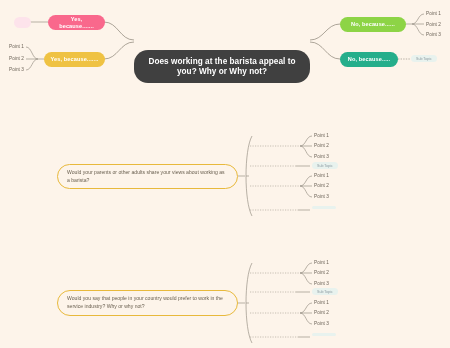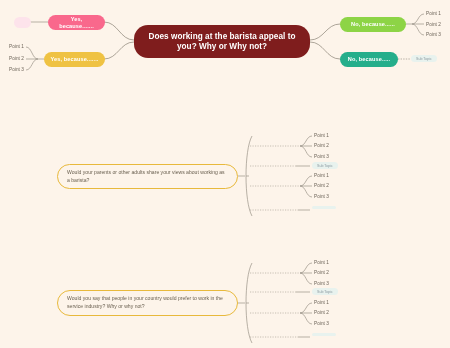--- a/index.html
+++ b/index.html
@@ -34,26 +34,27 @@
     display: flex;
     align-items: center;
     justify-content: center;
     text-align: center;
     line-height: 1.22;
     white-space: pre-line;
   }
   
   .root {
     border-radius: 14px;
-    background: #7f1d1d;
+    background: #404040;
     color: #ffffff;
     font-size: 8.2px;
     font-weight: bold;
     padding: 15px 8px;
     letter-spacing: .05px;
+    margin-top: 25px;
   }
   
   .pill {
     border-radius: 999px;
     color: #ffffff;
     font-size: 5.6px;
     font-weight: bold;
     padding: 2px 6px;
     letter-spacing: .1px;
   }

